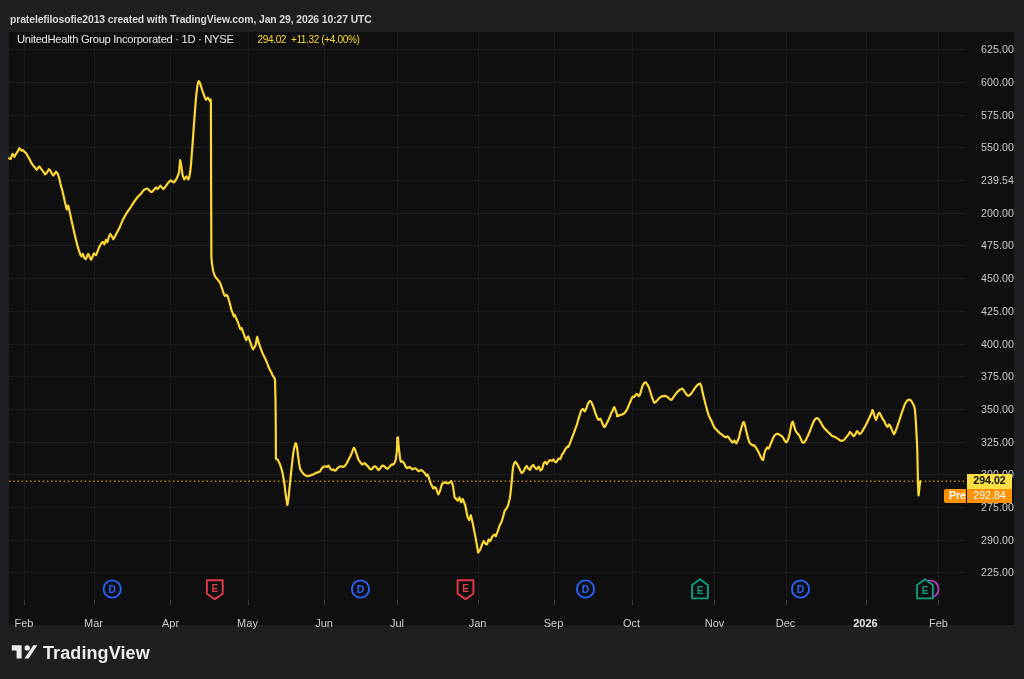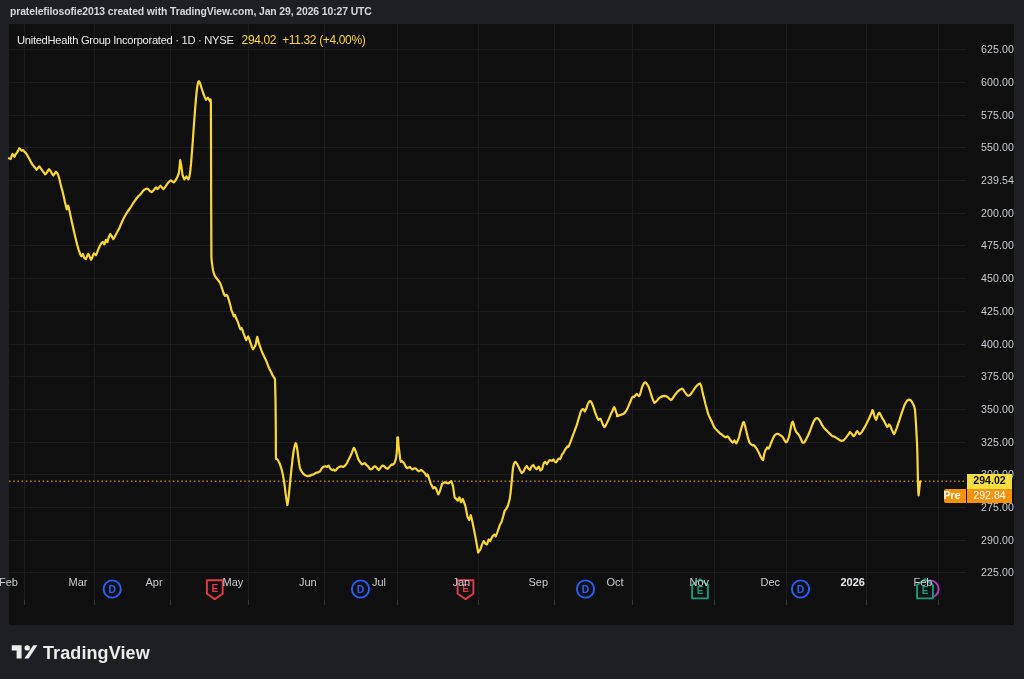--- a/index.html
+++ b/index.html
@@ -1,28 +1,28 @@
 <!DOCTYPE html>
 <html><head><meta charset="utf-8">
 <style>
 html,body{margin:0;padding:0;background:#1e1f22;width:1024px;height:679px;overflow:hidden}
 body{-webkit-font-smoothing:antialiased;font-family:"Liberation Sans",sans-serif;position:relative}
-.topbar{position:absolute;left:0;top:0;width:1024px;height:24px;background:#1e1f22}
+.topbar{position:absolute;left:0;top:8px;width:1024px;height:24px;background:#1e1f22}
 .topbar span{position:absolute;left:10px;top:6px;font-size:10.4px;font-weight:600;color:#d7d8da;letter-spacing:-0.1px;white-space:pre}
 .legend{position:absolute;left:17px;top:33px;font-size:11.2px;color:#e8e9ea;letter-spacing:-0.3px;white-space:pre}
-.legend .val{color:#fcd735;margin-left:8px;font-size:12px;letter-spacing:-0.35px}
+.legend .val{color:#fcd735;margin-left:24px;font-size:10px;letter-spacing:-0.35px}
 .pl{position:absolute;left:966px;width:48px;text-align:right;font-size:10.6px;color:#c9cbcf;letter-spacing:0.1px}
-.ml{position:absolute;top:576px;width:50px;font-size:11px;color:#c9cbcf}
+.ml{position:absolute;top:617px;width:50px;text-align:center;font-size:11px;color:#c9cbcf}
 .ml.bold{font-weight:bold;color:#e6e7e9}
 .tagy{position:absolute;left:967px;top:474px;width:45px;height:22px;background:#fbdf42;color:#0a0a0a;
  font-size:10.6px;font-weight:600;text-align:center;line-height:13.6px}
 .tago{position:absolute;left:967px;top:488.8px;width:45px;height:13.8px;background:#fd9205;color:#fff;
  font-size:10.6px;font-weight:400;text-align:center;line-height:13.8px}
 .tagpre{position:absolute;left:943.5px;top:488.8px;width:22.5px;height:13.8px;background:#fd9205;color:#fff;
- font-size:10.6px;font-weight:600;text-align:left;line-height:13.8px;border-radius:2px 0 0 2px}
+ font-size:10.6px;font-weight:600;text-align:right;line-height:13.8px;border-radius:2px 0 0 2px}
 .footer-text{position:absolute;left:43px;top:643px;font-size:18px;font-weight:bold;color:#ececec;letter-spacing:0.1px}
 </style></head>
 <body>
 <svg width="1024" height="679" viewBox="0 0 1024 679" style="position:absolute;left:0;top:0">
 <rect x="9" y="24" width="1005" height="601" fill="#0f0f10"></rect>
 <path d="M9,49.5 H966 M9,82.5 H966 M9,115.5 H966 M9,147.5 H966 M9,180.5 H966 M9,213.5 H966 M9,245.5 H966 M9,278.5 H966 M9,311.5 H966 M9,344.5 H966 M9,376.5 H966 M9,409.5 H966 M9,442.5 H966 M9,474.5 H966 M9,507.5 H966 M9,540.5 H966 M9,572.5 H966 M24.5,24 V600 M94.5,24 V600 M170.5,24 V600 M248.5,24 V600 M324.5,24 V600 M397.5,24 V600 M478.5,24 V600 M554.5,24 V600 M632.5,24 V600 M714.5,24 V600 M786.5,24 V600 M866.5,24 V600 M938.5,24 V600" stroke="#1b1c1e" stroke-width="1" fill="none"></path>
 <path d="M24.5,600 V605 M94.5,600 V605 M170.5,600 V605 M248.5,600 V605 M324.5,600 V605 M397.5,600 V605 M478.5,600 V605 M554.5,600 V605 M632.5,600 V605 M714.5,600 V605 M786.5,600 V605 M866.5,600 V605 M938.5,600 V605" stroke="#36383c" stroke-width="1" fill="none"></path>
 <line x1="9" y1="481.2" x2="966" y2="481.2" stroke="#b57b1a" stroke-width="1.5" stroke-dasharray="1.6 2.6"></line>
 <path d="M9.0,158.3 L10.7,159.1 L11.7,155.8 L12.6,153.9 L13.6,155.8 L14.5,156.8 L15.5,154.5 L17.0,152.6 L18.4,150.1 L19.3,148.2 L20.3,149.1 L21.6,150.7 L23.1,150.1 L24.1,151.4 L25.4,152.6 L26.6,153.9 L27.9,156.4 L29.3,158.7 L30.4,161.0 L31.7,163.5 L33.1,165.4 L34.2,166.7 L35.6,168.3 L36.5,169.8 L37.5,168.8 L38.4,167.3 L39.4,166.4 L40.4,167.9 L41.3,169.2 L42.3,170.2 L43.2,171.7 L44.2,173.0 L45.1,174.4 L46.1,173.6 L47.1,172.1 L48.0,170.6 L49.0,169.2 L49.9,170.2 L50.9,171.7 L52.2,174.0 L53.4,175.5 L54.1,174.4 L55.3,173.0 L56.0,171.7 L57.2,173.0 L58.2,175.0 L59.5,179.4 L60.4,183.6 L61.4,187.4 L62.4,190.8 L63.3,194.7 L64.3,198.9 L64.8,201.8 L65.6,204.6 L66.2,207.5 L66.8,209.4 L67.5,208.1 L68.1,205.6 L68.7,207.5 L69.4,210.4 L70.0,213.2 L71.0,218.0 L71.9,222.2 L72.9,226.6 L73.8,230.5 L74.8,234.9 L75.8,239.1 L76.7,242.9 L77.7,246.7 L78.6,249.6 L79.6,252.5 L80.5,254.8 L81.5,256.3 L82.1,255.3 L82.8,254.0 L83.4,255.3 L84.4,258.2 L85.9,259.2 L86.7,257.2 L87.4,255.3 L88.2,254.0 L89.1,255.3 L90.1,257.8 L91.1,259.7 L92.0,258.2 L93.0,255.3 L93.9,253.4 L94.9,254.4 L95.9,255.3 L96.8,253.4 L97.8,250.6 L98.7,248.3 L100.0,245.5 L101.5,243.0 L102.9,242.0 L104.4,244.3 L105.9,239.8 L107.4,242.2 L108.8,236.9 L110.3,234.0 L111.8,236.3 L113.3,239.2 L114.7,236.9 L116.2,234.0 L117.7,231.0 L119.2,228.6 L120.6,225.1 L122.1,221.6 L123.6,218.6 L125.1,215.7 L126.5,213.3 L128.0,211.0 L129.5,208.9 L131.0,206.8 L132.4,204.4 L133.9,202.1 L135.4,200.0 L136.9,198.0 L138.3,196.2 L139.8,195.0 L141.3,193.3 L142.8,191.2 L144.2,189.7 L145.7,189.1 L147.2,188.5 L148.7,189.7 L150.1,191.2 L151.6,192.1 L153.1,190.9 L154.5,189.1 L156.0,187.4 L157.5,189.1 L159.0,187.4 L160.4,185.6 L161.9,187.4 L163.4,189.1 L164.9,187.4 L166.3,185.3 L167.8,183.2 L169.3,181.5 L170.8,180.3 L172.2,181.5 L173.7,182.4 L175.2,180.9 L176.1,179.4 L177.2,177.3 L178.1,175.0 L179.0,172.6 L179.6,166.1 L180.2,160.2 L181.1,164.7 L182.0,170.6 L182.5,175.0 L183.4,177.3 L184.3,179.4 L185.5,177.9 L186.4,176.5 L187.3,177.9 L188.4,179.4 L189.3,177.3 L190.2,172.0 L191.1,163.2 L192.0,151.4 L192.9,139.6 L193.7,127.8 L194.6,116.0 L195.5,104.2 L196.4,93.9 L197.3,86.5 L198.2,82.1 L199.0,81.2 L200.2,83.6 L201.1,86.5 L202.0,89.5 L203.2,93.0 L204.1,95.4 L204.9,97.7 L206.1,99.8 L207.0,98.3 L207.9,97.7 L209.1,99.8 L210.0,101.3 L210.6,99.5 L210.9,103.0 L211.1,180.0 L211.4,257.3 L211.9,262.8 L213.0,270.2 L214.7,275.7 L216.5,278.3 L218.4,280.5 L220.2,283.1 L222.1,288.6 L223.9,294.1 L225.0,295.9 L226.5,294.8 L227.6,296.2 L229.0,300.5 L230.5,306.0 L231.5,310.5 L232.3,312.0 L232.9,313.9 L233.8,316.4 L234.8,314.9 L235.7,317.2 L237.3,320.7 L238.6,324.1 L239.6,327.4 L240.5,329.3 L241.5,327.9 L242.5,330.2 L243.4,333.1 L244.4,335.6 L245.3,338.3 L246.3,340.2 L247.2,337.9 L248.2,336.4 L249.2,338.9 L250.1,341.7 L251.1,344.6 L252.0,347.1 L253.0,349.4 L254.0,347.9 L254.9,346.5 L255.9,344.0 L256.4,340.2 L257.2,336.9 L258.0,339.8 L258.7,342.7 L259.7,345.6 L260.7,348.4 L261.6,350.9 L262.6,353.2 L263.5,355.1 L264.5,357.4 L265.4,359.0 L266.4,361.3 L267.4,363.8 L268.3,366.2 L269.3,368.5 L270.2,370.5 L271.2,372.0 L272.1,374.3 L273.1,376.2 L274.1,377.7 L275.0,379.1 L275.5,400.0 L275.8,430.0 L275.9,458.2 L276.2,459.0 L277.4,459.4 L278.1,460.4 L278.8,461.9 L279.6,463.4 L280.3,465.3 L281.0,467.4 L281.8,470.0 L282.5,472.9 L283.2,476.6 L284.0,481.0 L284.7,486.2 L285.4,492.1 L286.2,497.9 L286.9,502.4 L287.4,505.0 L287.9,502.4 L288.5,497.9 L289.1,492.1 L289.7,486.2 L290.3,480.3 L290.9,474.4 L291.5,468.5 L292.1,463.4 L292.6,458.5 L293.2,453.8 L293.8,450.1 L294.4,447.2 L295.0,444.7 L295.6,443.2 L296.2,443.8 L296.8,446.5 L297.4,450.1 L297.9,454.6 L298.5,459.0 L299.1,463.4 L299.7,466.8 L300.3,469.3 L301.2,470.7 L302.1,472.2 L303.2,473.7 L304.4,474.7 L305.9,475.6 L307.4,476.2 L308.8,475.9 L310.3,475.6 L311.8,474.7 L313.2,474.7 L314.7,473.7 L316.2,472.6 L317.6,472.6 L319.1,471.8 L320.0,471.5 L321.5,468.8 L323.4,466.9 L325.3,466.3 L327.2,466.9 L328.5,465.6 L330.4,468.8 L332.3,470.1 L333.6,469.4 L334.8,470.7 L336.1,470.1 L337.4,468.2 L339.3,466.9 L341.2,466.3 L343.1,466.9 L344.4,466.3 L345.6,465.0 L346.9,463.1 L348.8,459.3 L350.7,455.5 L352.0,452.3 L353.2,449.1 L353.9,447.9 L354.5,448.5 L355.8,451.7 L357.1,455.5 L358.3,459.3 L360.9,463.1 L362.1,464.4 L363.4,463.8 L364.7,463.1 L365.9,464.4 L367.2,465.6 L368.5,466.9 L369.7,468.8 L371.0,469.4 L372.3,468.8 L373.5,466.9 L374.8,466.3 L376.1,466.9 L377.4,468.8 L378.6,470.1 L379.9,468.8 L381.2,466.9 L382.4,465.6 L383.7,465.9 L385.0,466.9 L386.2,468.2 L387.5,468.8 L388.2,468.2 L389.4,466.9 L390.7,465.4 L392.0,464.4 L393.2,464.6 L394.5,463.1 L395.8,459.3 L396.4,455.5 L397.1,448.0 L397.3,437.6 L398.0,437.4 L398.5,445.0 L398.9,448.5 L399.6,454.2 L400.2,459.3 L400.8,461.8 L402.1,461.2 L403.4,462.4 L404.7,464.4 L405.9,466.9 L407.2,468.2 L408.5,467.5 L409.7,466.9 L411.0,468.2 L412.3,469.4 L413.5,468.8 L414.8,468.2 L416.1,468.8 L417.3,470.1 L418.6,471.3 L419.9,470.7 L421.2,470.1 L422.4,470.7 L423.7,472.0 L425.0,473.2 L425.6,474.5 L426.3,475.8 L426.9,475.1 L427.5,474.5 L428.2,475.8 L428.8,477.7 L429.4,479.6 L430.7,483.4 L432.0,485.9 L433.2,488.4 L434.5,487.1 L435.9,488.2 L438.3,494.4 L440.0,491.0 L442.0,484.0 L444.9,482.2 L448.1,483.5 L451.3,481.2 L453.0,486.1 L454.6,497.4 L457.8,500.6 L459.4,497.4 L461.1,502.3 L462.7,499.0 L465.3,505.5 L467.5,516.9 L469.2,520.1 L470.8,515.2 L472.4,521.7 L474.0,529.8 L475.6,537.9 L477.3,547.6 L478.2,552.5 L480.5,549.2 L482.1,544.4 L483.7,541.1 L485.4,543.7 L487.0,544.4 L488.6,539.5 L490.2,541.1 L492.5,536.3 L494.4,534.6 L495.7,536.3 L497.7,531.4 L499.9,524.9 L501.6,521.7 L503.5,515.2 L504.8,510.4 L506.4,508.7 L508.0,505.5 L509.7,499.0 L510.6,492.6 L511.9,479.6 L512.9,468.3 L513.9,464.0 L515.2,461.8 L517.1,464.0 L518.4,466.6 L520.3,470.5 L521.6,473.1 L523.6,471.5 L524.9,468.3 L526.8,466.0 L528.1,468.3 L530.1,469.9 L531.4,466.6 L533.3,465.0 L534.6,467.3 L536.5,469.2 L538.8,466.6 L540.4,470.5 L542.1,469.2 L543.7,463.4 L545.3,461.8 L546.9,464.0 L549.5,460.1 L551.8,460.8 L553.4,459.5 L555.0,461.8 L556.1,462.4 L557.0,461.3 L558.0,459.1 L559.0,458.5 L560.1,459.1 L561.0,457.4 L562.0,454.6 L563.2,453.3 L564.3,451.3 L565.4,449.1 L566.5,447.8 L567.4,446.4 L568.2,446.9 L568.9,445.8 L569.8,443.6 L570.7,441.4 L571.5,439.2 L572.3,437.0 L573.1,434.8 L574.0,432.6 L574.8,430.3 L575.6,428.1 L576.5,425.9 L577.3,423.2 L578.1,420.4 L578.9,417.6 L579.8,414.9 L580.6,412.1 L581.4,410.5 L582.2,409.4 L583.1,409.1 L583.6,409.6 L584.2,410.5 L584.7,411.3 L585.3,410.5 L586.2,408.8 L586.9,406.6 L587.7,404.4 L588.6,402.5 L589.5,401.4 L590.3,401.1 L591.0,401.6 L591.9,403.3 L592.8,405.5 L593.6,407.7 L594.3,409.9 L595.2,412.7 L596.1,414.9 L596.9,417.1 L597.7,418.7 L598.5,419.9 L599.4,419.3 L600.2,418.7 L601.0,419.9 L601.9,422.1 L602.7,424.3 L603.5,425.9 L604.3,427.0 L605.2,426.5 L606.0,424.8 L606.8,423.2 L607.6,421.5 L608.5,419.9 L609.4,417.6 L610.1,416.0 L610.9,414.0 L611.8,412.1 L612.7,410.5 L613.5,408.2 L614.3,407.2 L615.0,408.6 L615.8,411.0 L616.6,413.5 L617.4,415.3 L618.2,416.0 L616.9,416.1 L618.5,415.6 L620.0,415.1 L621.5,414.6 L623.1,414.0 L624.6,413.0 L626.1,411.0 L627.7,407.9 L629.2,404.3 L630.8,400.7 L631.8,398.2 L632.8,396.6 L633.8,397.1 L634.9,396.1 L635.9,394.6 L636.9,394.0 L637.9,395.1 L639.0,396.1 L640.0,394.6 L641.0,391.0 L642.0,387.4 L643.1,384.8 L644.1,383.1 L645.1,382.3 L646.1,382.8 L647.2,384.3 L648.2,385.8 L649.2,388.4 L650.2,391.5 L651.3,395.1 L652.3,398.2 L653.3,400.7 L654.3,402.8 L655.4,402.3 L656.4,401.2 L657.4,400.2 L658.4,398.9 L659.5,397.8 L660.5,397.1 L661.5,396.6 L663.1,396.1 L664.6,395.8 L666.1,396.1 L667.7,397.1 L669.2,398.7 L670.8,399.9 L671.8,399.5 L672.8,398.2 L673.8,396.6 L674.9,395.1 L675.9,393.7 L676.9,392.5 L677.9,391.3 L679.0,390.5 L680.0,389.6 L681.0,389.2 L682.0,388.6 L683.1,389.4 L684.1,391.0 L685.1,392.5 L686.1,394.0 L687.2,395.1 L688.2,395.8 L689.2,395.4 L690.2,394.8 L691.3,393.5 L692.3,392.0 L693.3,390.5 L694.3,388.9 L695.4,387.4 L696.4,386.2 L697.4,385.1 L698.4,384.3 L700.0,383.5 L701.3,386.0 L702.3,391.0 L703.4,395.8 L704.5,400.0 L705.5,404.2 L706.5,407.7 L707.6,411.9 L708.7,415.4 L709.7,417.5 L710.7,419.6 L711.8,421.6 L713.2,425.1 L714.6,427.9 L716.0,429.3 L717.4,430.7 L718.8,432.1 L720.2,433.5 L721.6,434.2 L723.0,435.6 L724.4,436.7 L725.8,437.3 L727.2,436.3 L728.3,437.0 L729.3,438.4 L730.2,439.8 L731.4,441.2 L732.5,442.6 L733.5,441.9 L734.4,440.5 L735.3,441.9 L736.3,443.3 L737.2,441.9 L738.1,439.8 L739.1,437.0 L740.0,432.8 L741.2,428.6 L742.3,425.1 L742.8,423.0 L743.7,421.9 L744.2,423.0 L745.1,425.8 L746.0,430.0 L746.7,432.8 L747.4,435.6 L748.1,438.4 L748.8,440.5 L749.5,442.6 L750.7,444.0 L751.6,444.7 L752.6,445.4 L753.7,445.1 L754.8,446.1 L755.8,447.5 L756.8,448.9 L757.9,451.0 L759.0,453.1 L760.0,455.2 L761.0,457.3 L762.1,459.4 L763.2,460.0 L764.2,454.0 L765.3,450.5 L766.5,448.6 L767.3,447.4 L767.7,448.2 L768.5,448.6 L769.3,447.4 L770.0,445.8 L770.8,443.5 L771.8,441.2 L772.8,438.8 L773.9,436.5 L775.1,434.9 L776.3,434.1 L777.5,433.7 L778.6,434.1 L779.8,434.9 L781.0,435.7 L782.1,436.5 L782.9,437.3 L784.1,439.6 L785.3,441.5 L786.0,442.3 L786.8,441.9 L787.6,440.4 L788.8,437.3 L789.6,434.1 L790.3,430.2 L791.1,426.3 L791.9,422.8 L792.7,421.6 L793.1,422.4 L793.9,425.1 L794.6,427.9 L795.4,430.2 L796.2,431.8 L797.0,432.9 L798.2,434.1 L799.3,435.7 L800.5,438.0 L801.3,440.0 L802.1,441.9 L802.8,442.7 L803.6,442.7 L804.4,442.3 L805.6,440.4 L806.8,438.0 L807.9,435.7 L809.1,433.0 L810.3,430.2 L811.4,427.1 L812.6,424.0 L813.8,421.2 L815.0,419.3 L816.1,418.3 L817.3,418.1 L818.5,418.9 L819.6,420.5 L820.8,422.4 L822.0,424.8 L823.2,426.7 L824.3,428.3 L825.5,429.4 L826.7,430.6 L827.8,431.8 L829.0,432.9 L830.2,434.1 L831.3,435.3 L832.5,436.1 L833.7,436.5 L834.9,436.9 L836.0,437.6 L837.2,438.4 L838.4,439.2 L839.6,440.0 L841.1,440.9 L843.6,440.4 L846.2,437.4 L848.7,434.1 L849.9,432.0 L851.2,433.2 L852.5,434.9 L853.7,436.2 L855.0,434.9 L856.2,432.4 L857.1,431.1 L857.9,432.0 L858.8,433.2 L859.6,434.2 L860.9,433.2 L862.1,431.6 L863.8,428.6 L865.5,425.7 L867.2,422.3 L868.8,419.0 L870.5,415.2 L871.8,412.2 L872.4,410.1 L873.0,410.8 L874.3,415.6 L875.1,418.1 L876.0,419.8 L876.8,418.5 L877.6,415.6 L878.5,413.5 L879.3,412.7 L880.2,413.9 L881.4,416.4 L882.7,419.0 L884.0,420.6 L885.2,423.2 L886.5,425.7 L887.3,426.9 L888.2,426.1 L889.0,424.4 L889.8,425.3 L890.7,426.9 L891.9,429.9 L893.2,432.8 L894.0,434.1 L894.9,432.8 L895.7,430.7 L897.0,427.4 L898.2,423.6 L899.5,419.8 L900.7,416.0 L902.0,412.2 L903.3,408.5 L904.5,405.1 L905.8,402.6 L907.0,400.9 L908.3,399.8 L909.6,399.6 L910.4,400.1 L911.2,400.9 L912.1,402.2 L912.9,403.8 L913.8,405.5 L914.2,406.4 L915.0,409.7 L915.4,415.6 L915.9,422.3 L916.3,429.9 L916.7,437.4 L917.1,445.0 L917.4,455.0 L917.7,470.0 L918.0,483.0 L918.3,492.0 L918.6,495.3 L919.3,489.0 L919.9,483.5 L920.3,481.3" fill="none" stroke="#fcd735" stroke-width="2.2" stroke-linejoin="round" stroke-linecap="round"></path>
 <circle cx="930" cy="589" r="8.6" fill="none" stroke="#b13cc9" stroke-width="1.9"></circle>

